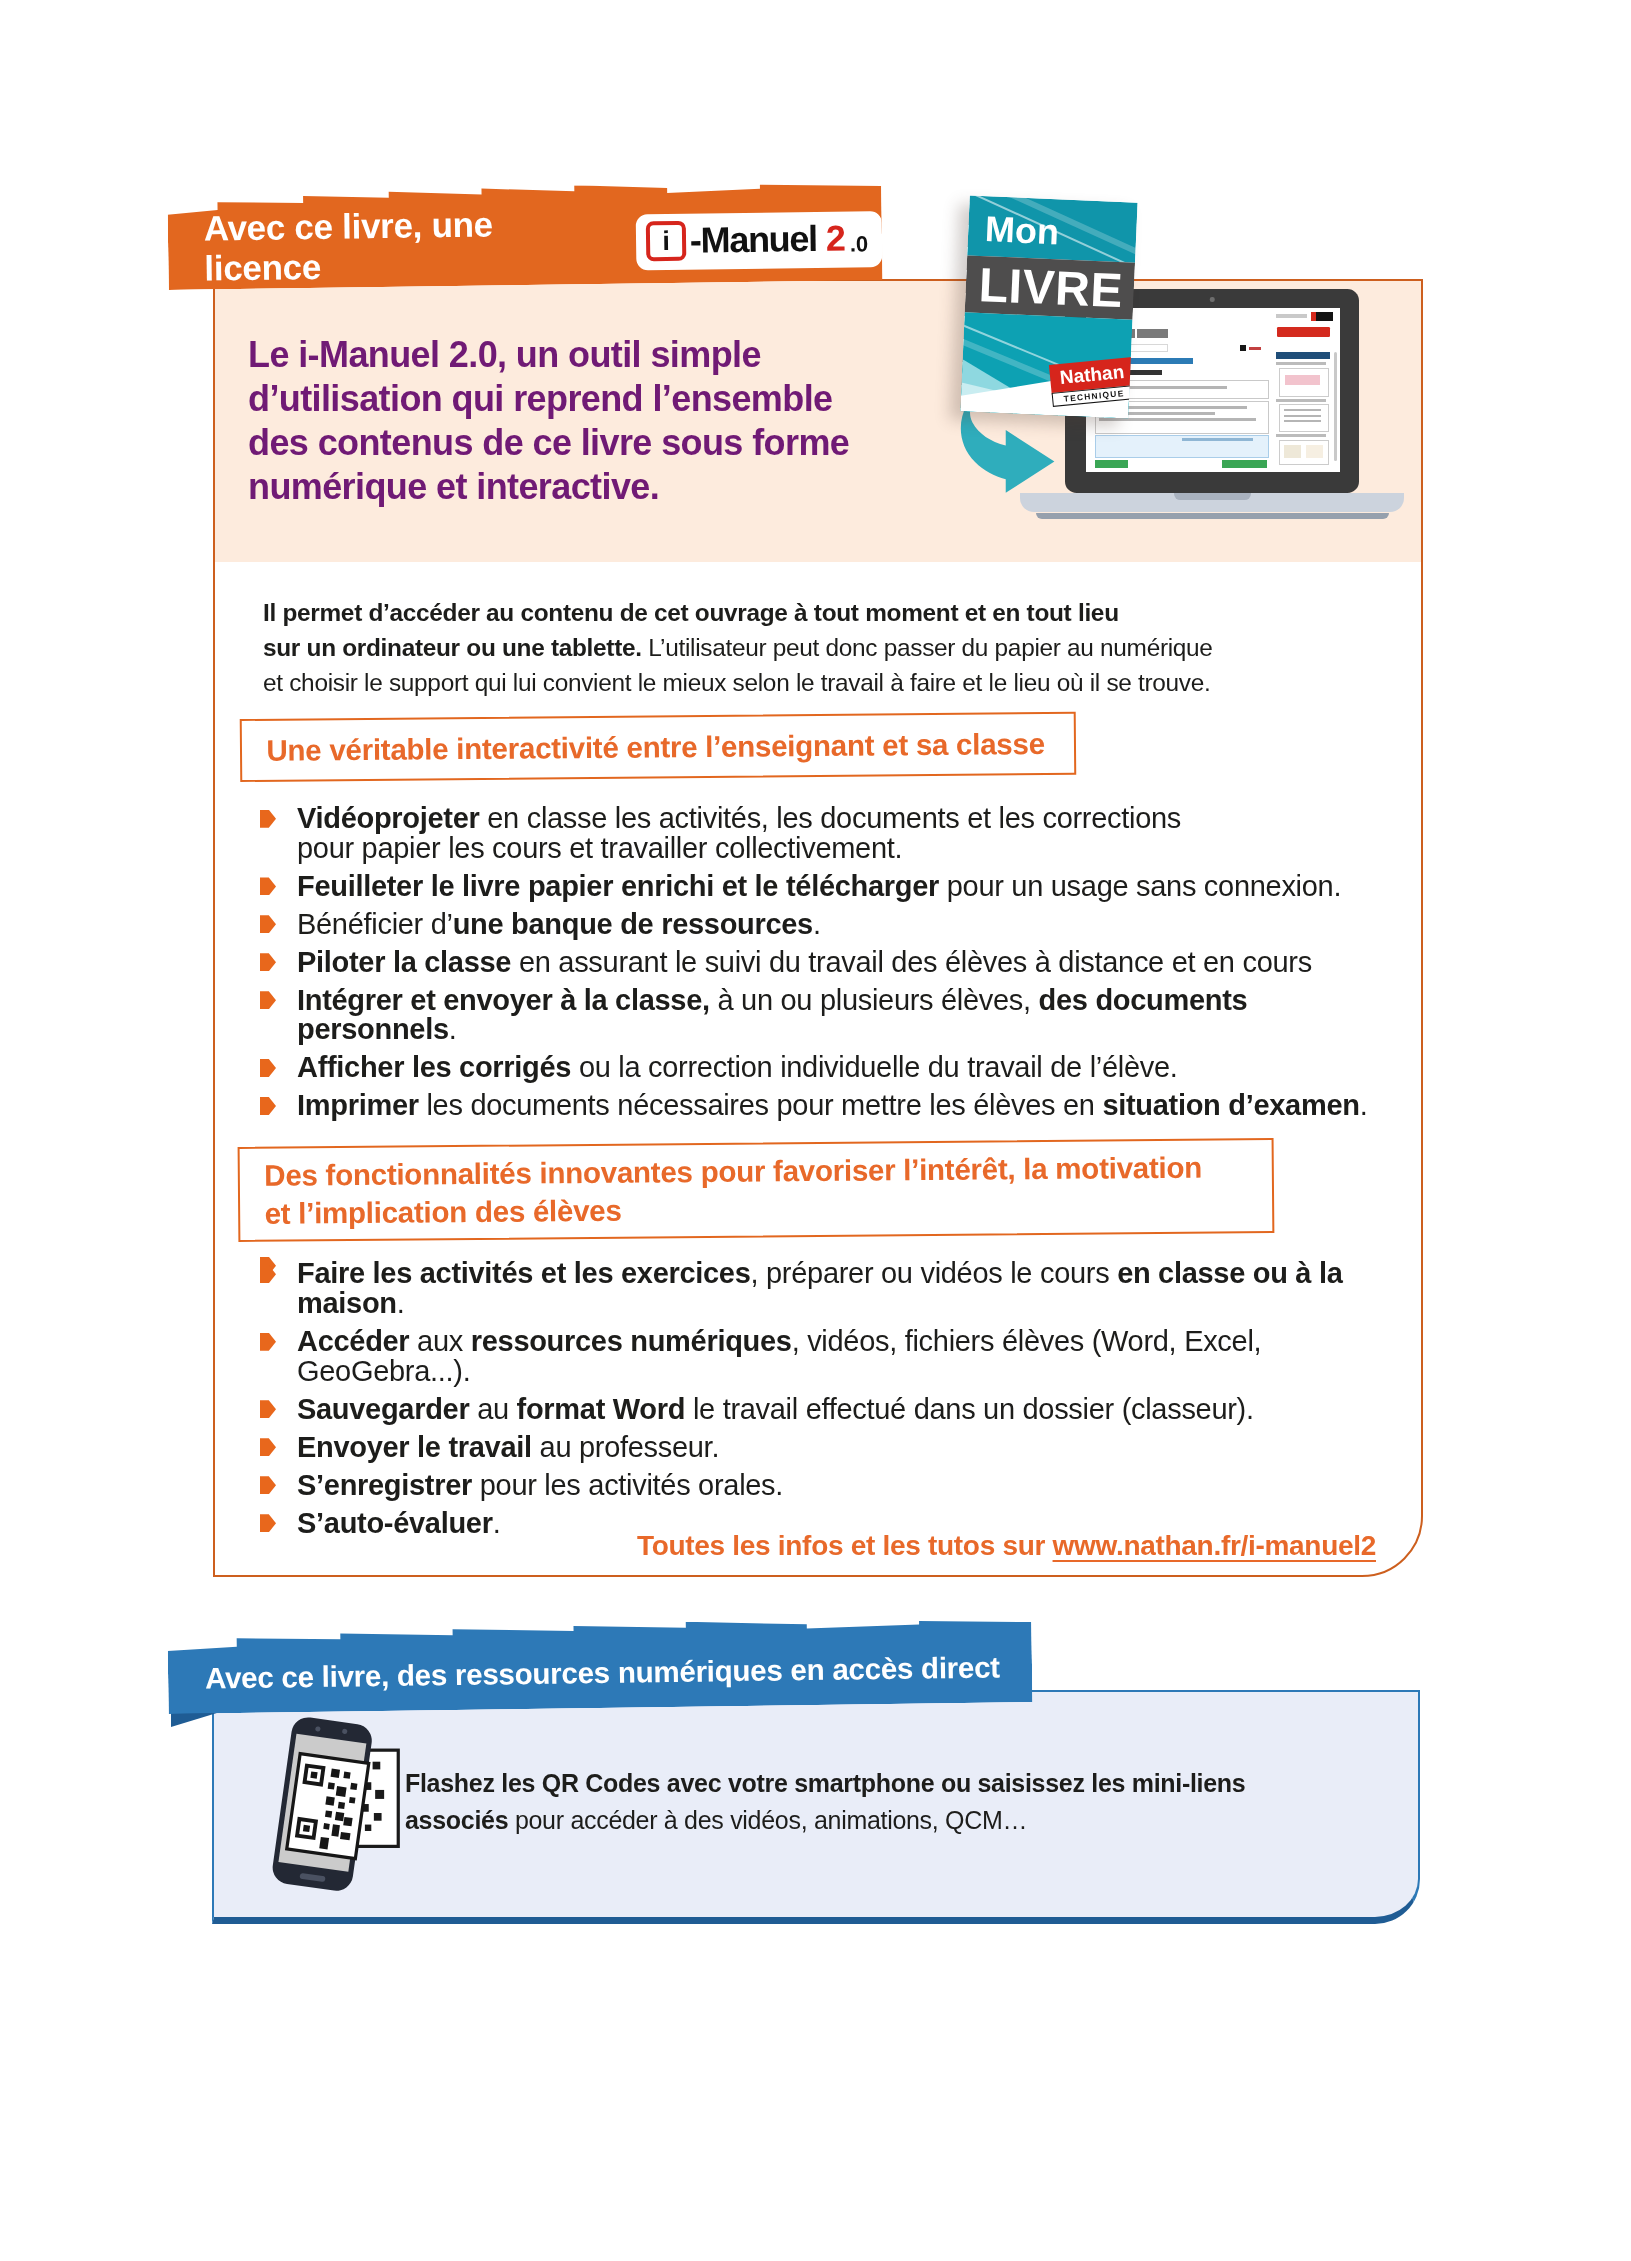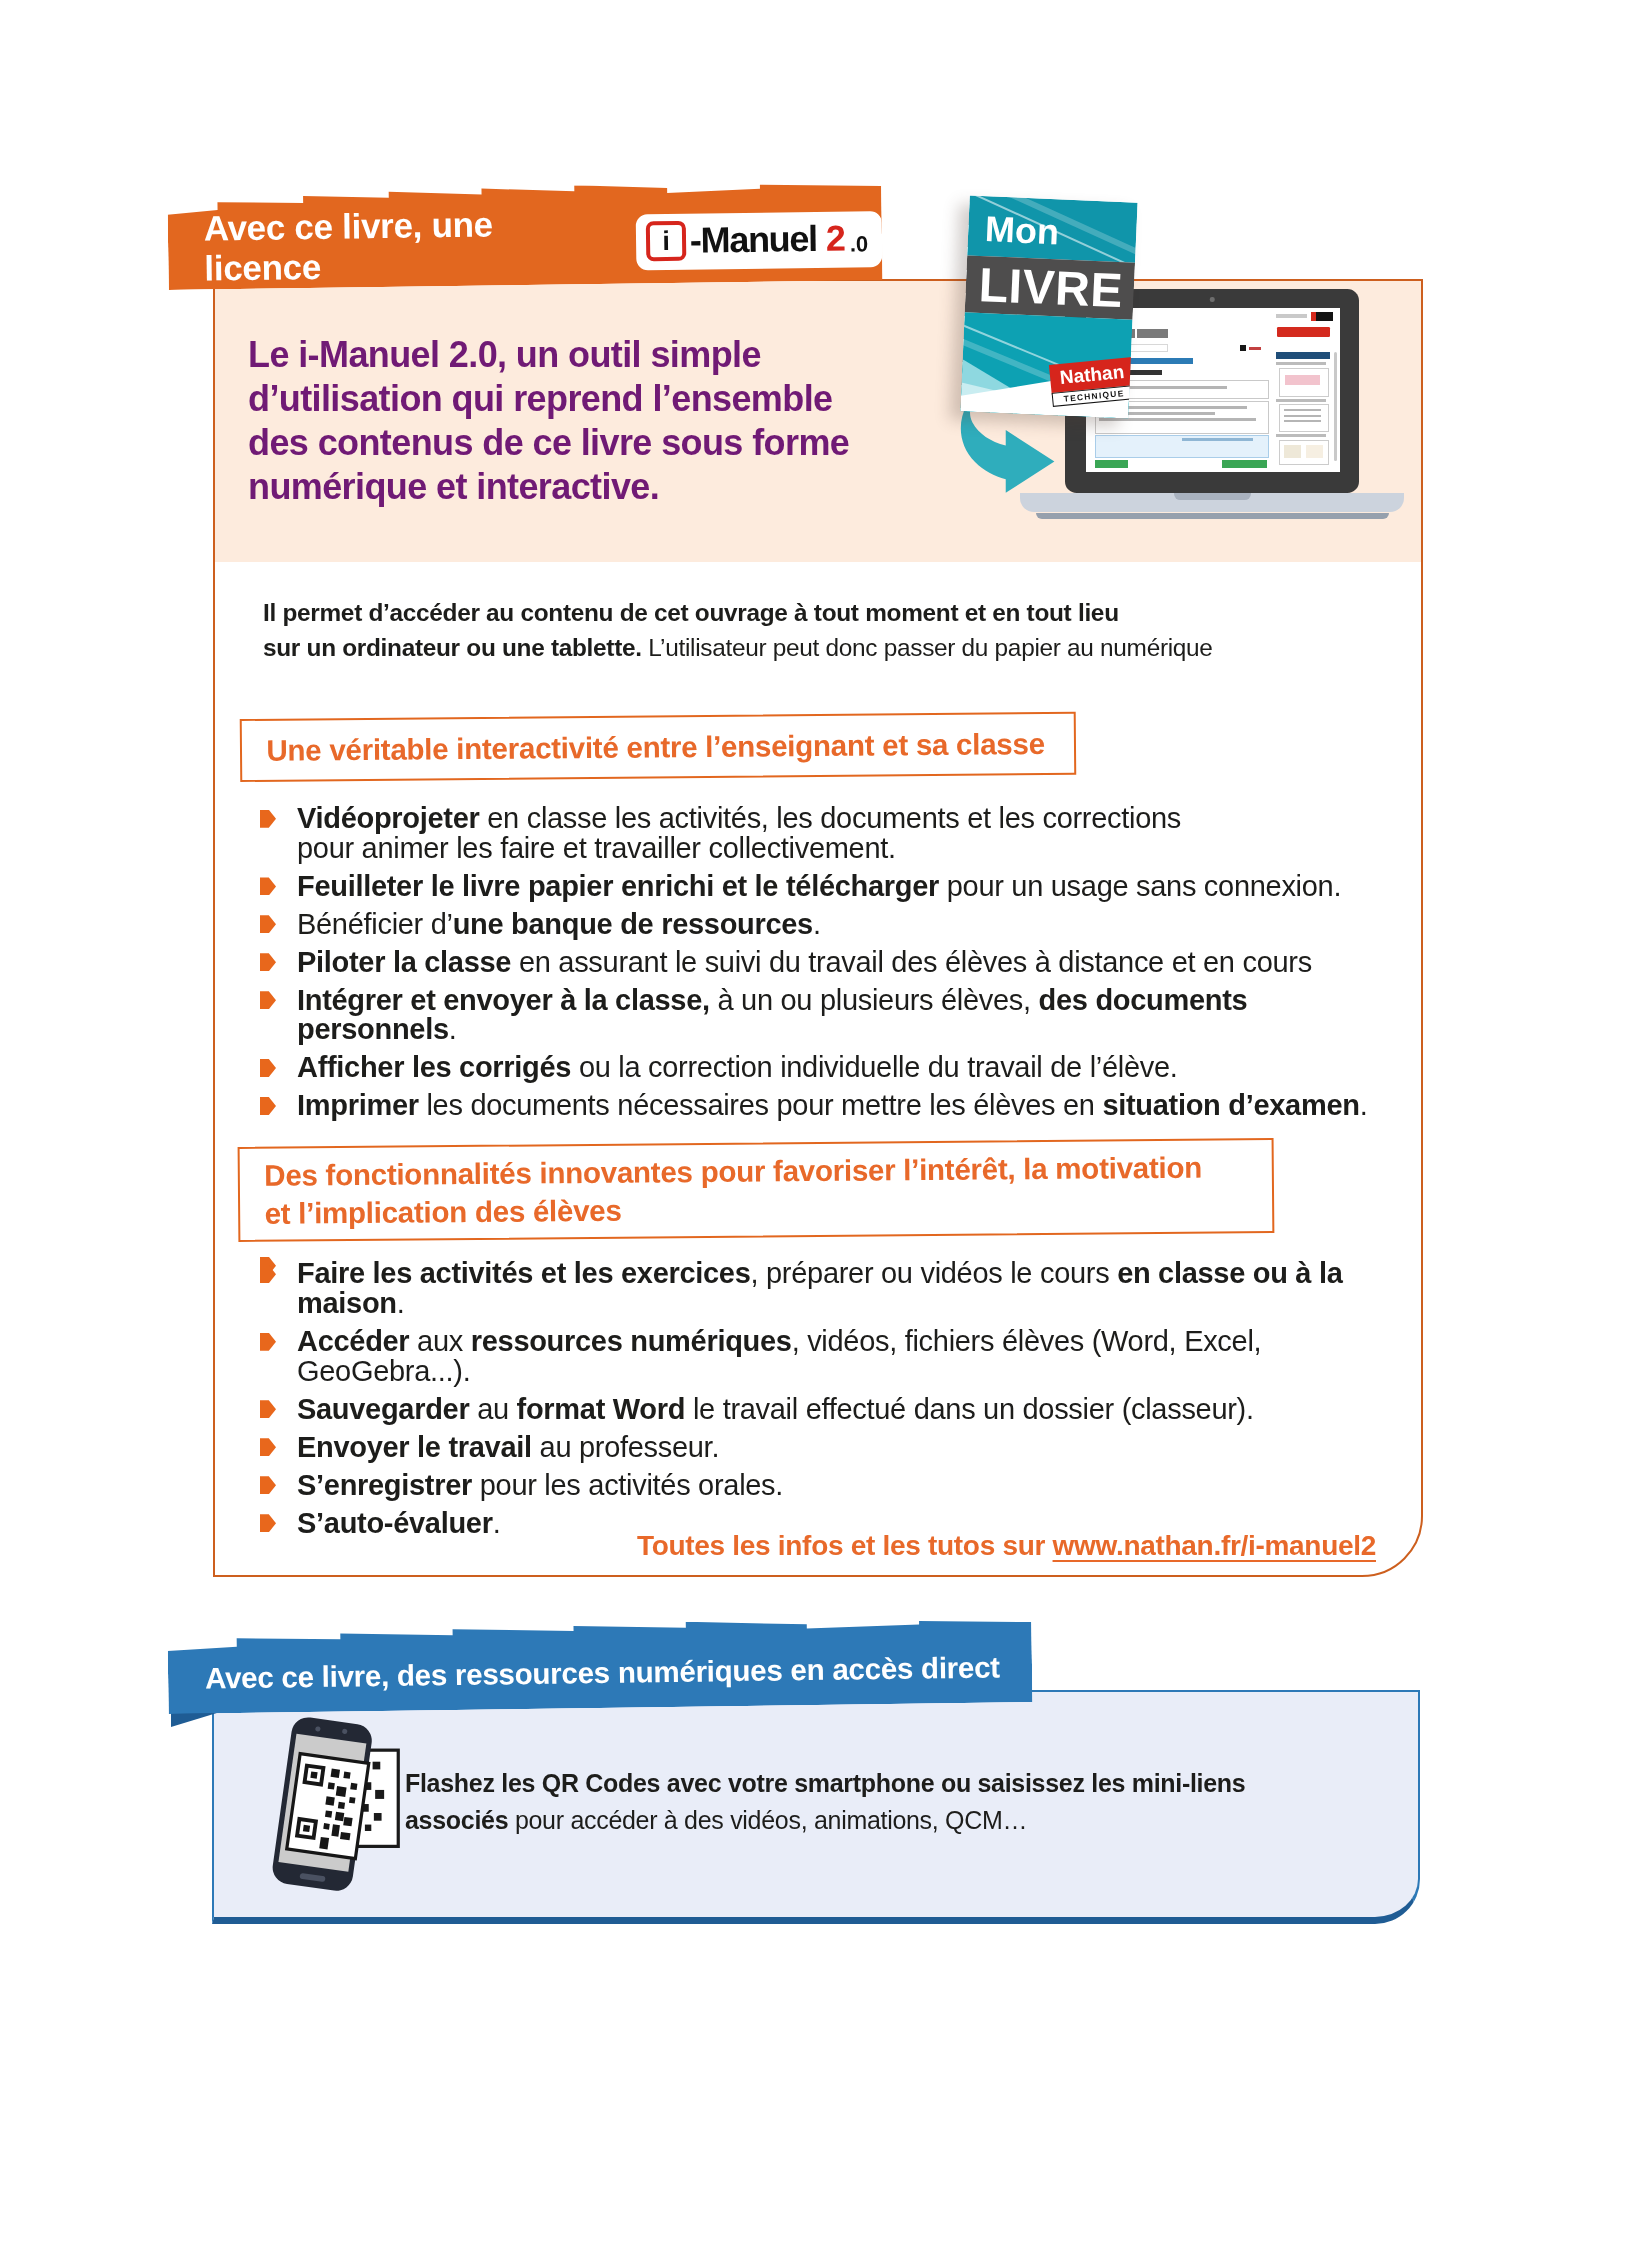--- a/index.html
+++ b/index.html
@@ -184,27 +184,27 @@
     <span class="lbl">Avec ce livre, une licence</span>
     <span class="imanuel-chip">
       <span class="ichip-i">i</span>
       <span class="ichip-name">-Manuel</span>
       <span class="ichip-ver">2</span>
       <span class="ichip-suf">.0</span>
     </span>
   </div>
 
   <div class="abs intro">Le i-Manuel 2.0, un outil simple<br>d’utilisation qui reprend l’ensemble<br>des contenus de ce livre sous forme<br>numérique et interactive.</div>
-  <div class="abs para"><span class="b">Il permet d’accéder au contenu de cet ouvrage à tout moment et en tout lieu</span><br><span class="b">sur un ordinateur ou une tablette.</span><span> L’utilisateur peut donc passer du papier au numérique</span><br></div>
+  <div class="abs para"><span class="b">Il permet d’accéder au contenu de cet ouvrage à tout moment et en tout lieu</span><br><span class="b">sur un ordinateur ou une tablette.</span><span> L’utilisateur peut donc passer du papier au numérique</span><br><span>et choisir le support qui lui convient le mieux selon le travail à faire et le lieu où il se trouve.</span></div>
 
   <div class="abs sec-box sec1">
     <span>Une véritable interactivité entre l’enseignant et sa classe</span>
   </div>
   <ul class="abs blist l1">
-      <li class="li"><span class="tri"></span><span><span class="b">Vidéoprojeter</span><span> en classe les activités, les documents et les corrections</span><br><span>pour animer les faire et travailler collectivement.</span></span></li>
+      <li class="li"><span class="tri"></span><span><span class="b">Vidéoprojeter</span><span> en classe les activités, les documents et les corrections</span><br><span>pour papier les cours et travailler collectivement.</span></span></li>
       <li class="li"><span class="tri"></span><span><span class="b">Feuilleter le livre papier enrichi et le télécharger</span><span> pour un usage sans connexion.</span></span></li>
       <li class="li"><span class="tri"></span><span><span>Bénéficier d’</span><span class="b">une banque de ressources</span><span>.</span></span></li>
       <li class="li"><span class="tri"></span><span><span class="b">Piloter la classe</span><span> en assurant le suivi du travail des élèves à distance et en cours</span><br></span></li>
       <li class="li"><span class="tri"></span><span><span class="b">Intégrer et envoyer à la classe,</span><span> à un ou plusieurs élèves, </span><span class="b">des documents personnels</span><span>.</span></span></li>
       <li class="li"><span class="tri"></span><span><span class="b">Afficher les corrigés</span><span> ou la correction individuelle du travail de l’élève.</span></span></li>
       <li class="li"><span class="tri"></span><span><span class="b">Imprimer</span><span> les documents nécessaires pour mettre les élèves en </span><span class="b">situation d’examen</span><span>.</span></span></li>
     </ul>
 
   <div class="abs sec-box sec2">
     <span>Des fonctionnalités innovantes pour favoriser l’intérêt, la motivation</span>

